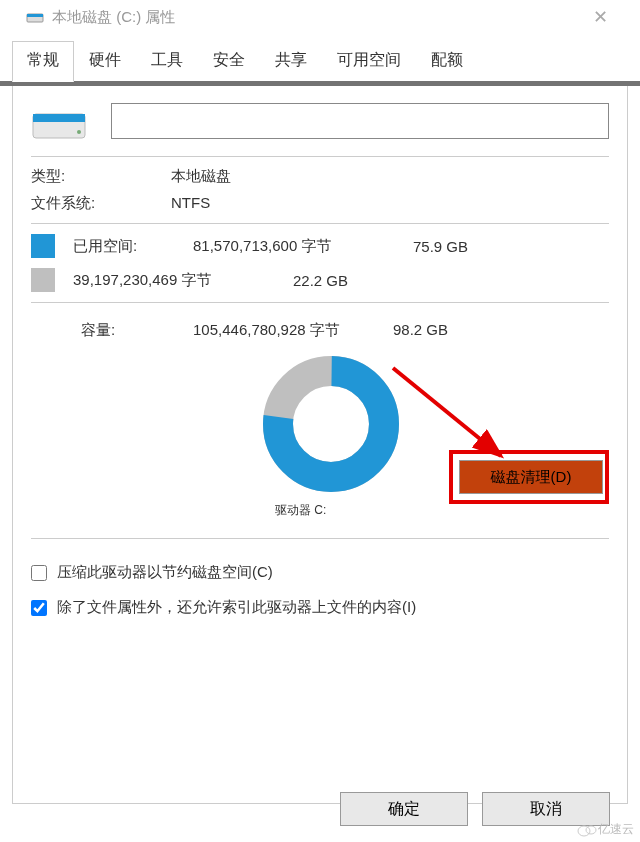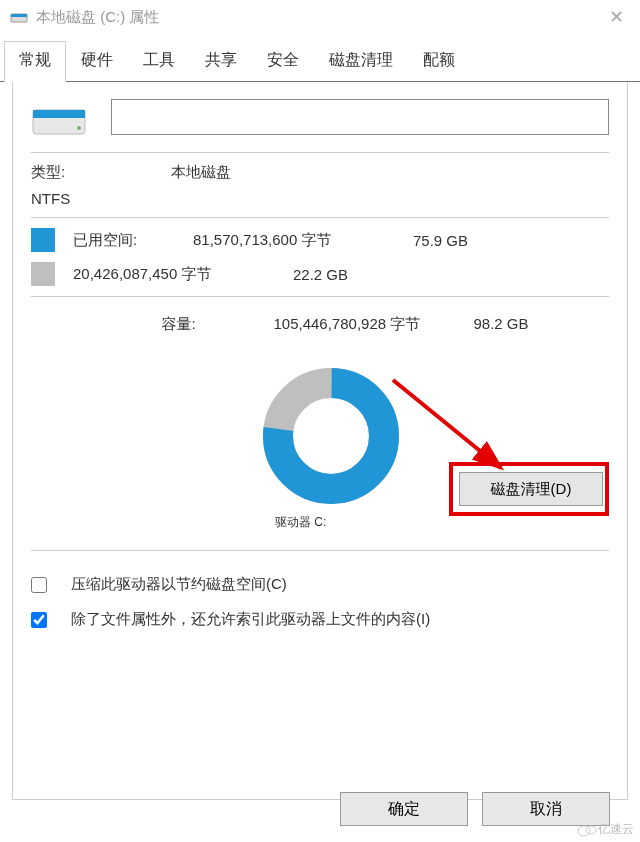--- a/index.html
+++ b/index.html
@@ -9,30 +9,30 @@
   background: #fff;
   width: 640px;
   height: 842px;
   position: relative;
   color: #333;
 }
 .titlebar {
   height: 34px;
   display: flex;
   align-items: center;
-  padding: 0 10px;
+  padding: 0 26px;
   color: #888;
 }
 .titlebar .icon { margin-right: 8px; }
 .titlebar .title { flex: 1; font-size: 15px; color: #999; }
 .titlebar .close { font-size: 18px; color: #aaa; padding: 0 6px; cursor: default;}
 .tabs {
   display: flex;
-  padding-left: 4px;
-  border-bottom: 1px solid #737373;
+  padding-left: 12px;
+  border-bottom: 5px solid #737373;
   margin-top: 6px;
   position: relative;
 }
 .tab {
   padding: 8px 14px 10px 14px;
   font-size: 16px;
   color: #333;
   border: 1px solid transparent;
   border-bottom: none;
   cursor: default;
@@ -60,40 +60,40 @@
 hr.sep{ border:none; border-top:1px solid #ccc; margin:10px 0; }
 .kv { display:flex; margin:8px 0; }
 .kv .k{ width:140px; }
 .space-row{ display:flex; align-items:center; margin:10px 0; }
 .swatch{ width:24px; height:24px; margin-right:18px;}
 .swatch.used{ background:#2196d6;}
 .swatch.free{ background:#bfbfbf;}
 .space-label{ width:120px;}
 .space-bytes{ width:220px;}
 .space-gb{ }
-.cap-row{ display:flex; margin-top:18px; margin-bottom:32px;justify-content:center;}
+.cap-row{ display:flex; margin-top:18px; margin-bottom:14px;}
 .cap-row .k{ width:162px; padding-left:50px;}
 .cap-row .bytes{ width:200px;}
 .donut-wrap{ position:relative; height:174px; }
 .donut{ position:absolute; left:230px; top:0; width:140px; height:140px; }
 .drive-label{ position:absolute; left:244px; top:148px; font-size:12px;}
 .cleanup-btn{
   position:absolute; right:6px; top:106px;
   width:144px; height:34px;
-  background:#e5e5e5; border:1px solid #999; font-size:15px;
+  background:#c2410c; border:1px solid #999; font-size:15px;
   font-family:inherit; cursor:default;
 }
 .highlight{
   position:absolute; right:0px; top:96px;
   width:160px; height:54px;
   border:4px solid #e30000; pointer-events:none;
 }
 .arrow{ position:absolute; left:358px; top:6px; pointer-events:none; }
 .checks{ margin-top:24px; }
-.check{ display:flex; align-items:center; gap:24px; margin:16px 0; }
+.check{ display:flex; align-items:center; gap:10px; margin:16px 0; }
 .check input{ width:16px; height:16px; }
 .footer{
   position:absolute; bottom:16px; right:30px;
   display:flex; gap:14px;
 }
 .footer button{
   width:128px; height:34px; background:#e8e8e8;
   border:1px solid #999; font-size:16px; font-family:Liberation Sans, sans-serif; cursor:default;
 }
 .watermark{
@@ -112,23 +112,23 @@
     </svg>
   </span>
   <span class="title">本地磁盘 (C:) 属性</span>
   <span class="close">✕</span>
 </div>
 
 <div class="tabs">
   <div class="tab active">常规</div>
   <div class="tab">硬件</div>
   <div class="tab">工具</div>
+  <div class="tab">安全</div>
   <div class="tab">共享</div>
-  <div class="tab">安全</div>
-  <div class="tab">磁盘清理</div>
+  <div class="tab">可用空间</div>
   <div class="tab">配额</div>
 </div>
 
 <div class="panel">
 
   <div class="row1">
     <span class="drive-icon">
       <svg width="56" height="42" viewBox="0 0 56 42">
         <rect x="2" y="14" width="52" height="24" rx="3" fill="#e8e8e8" stroke="#bbb"></rect>
         <rect x="2" y="14" width="52" height="8" fill="#2196d6"></rect>
@@ -138,34 +138,35 @@
     <input class="name-input" type="text" value="" style="">
   </div>
 
   <hr class="sep">
 
   <div class="kv">
     <div class="k">类型:</div>
     <div>本地磁盘</div>
   </div>
   <div class="kv">
+    <div class="k">文件系统:</div>
     <div>NTFS</div>
   </div>
 
   <hr class="sep">
 
   <div class="space-row">
     <div class="swatch used"></div>
     <div class="space-label">已用空间:</div>
     <div class="space-bytes">81,570,713,600 字节</div>
     <div class="space-gb">75.9 GB</div>
   </div>
   <div class="space-row">
     <div class="swatch free"></div>
-    <div class="space-bytes">20,426,087,450 字节</div>
+    <div class="space-bytes">39,197,230,469 字节</div>
     <div class="space-gb">22.2 GB</div>
   </div>
 
   <hr class="sep">
 
   <div class="cap-row">
     <div class="k">容量:</div>
     <div class="bytes">105,446,780,928 字节</div>
     <div>98.2 GB</div>
   </div>

